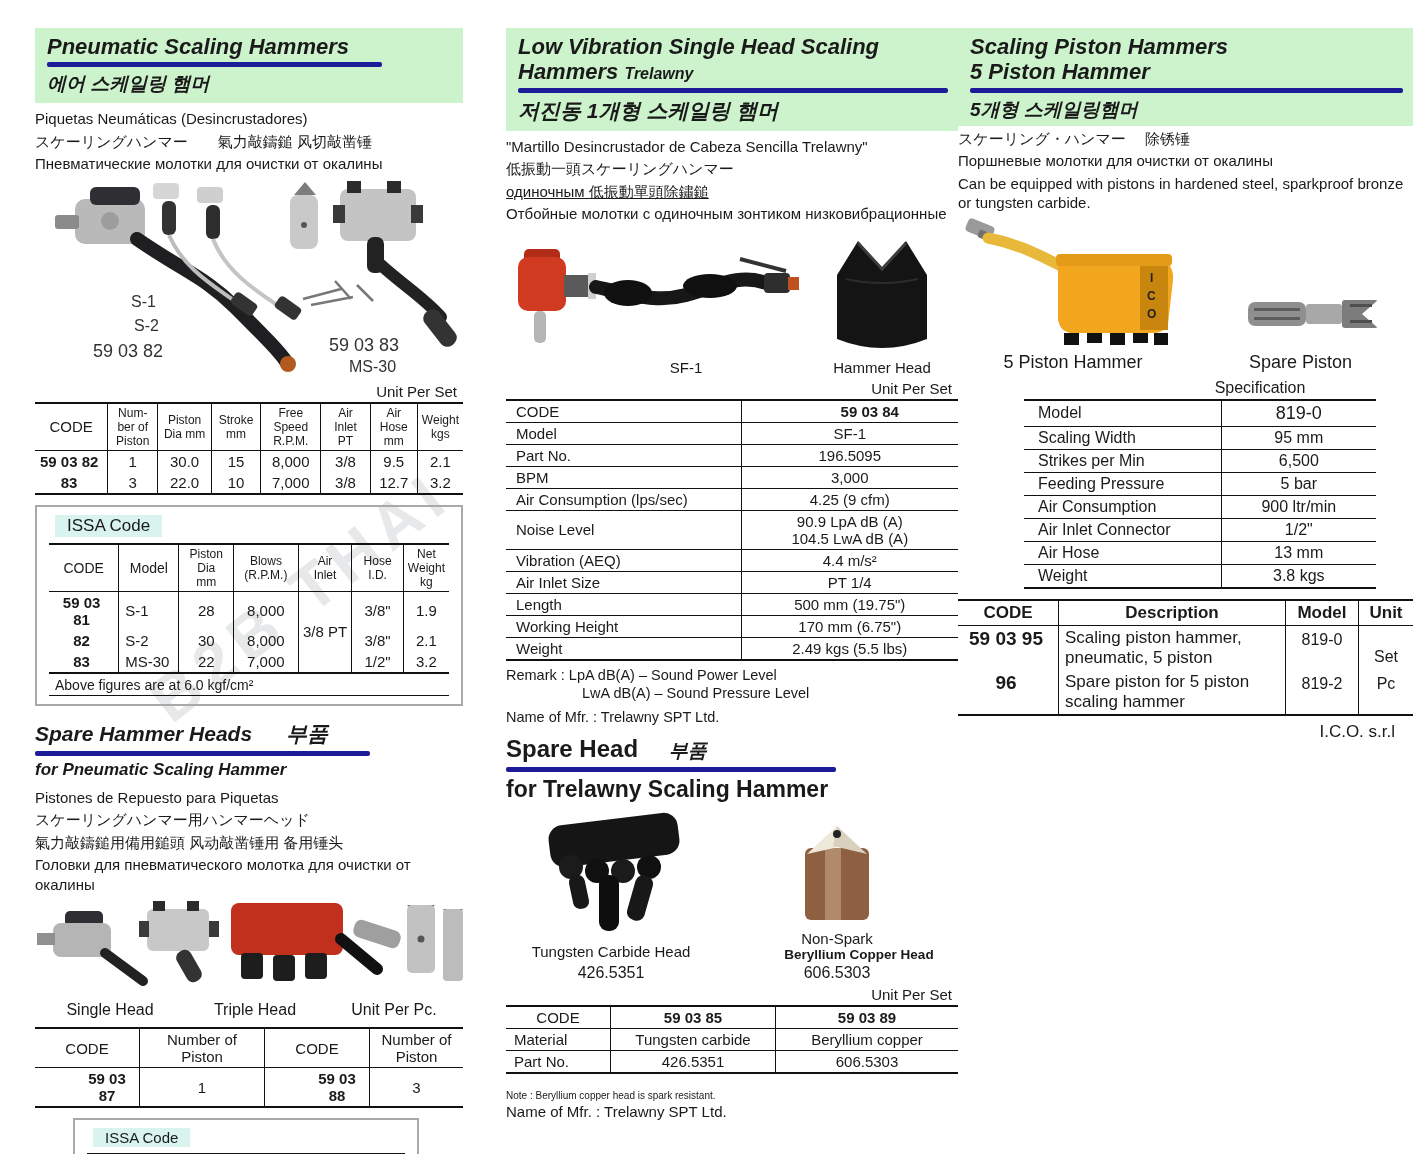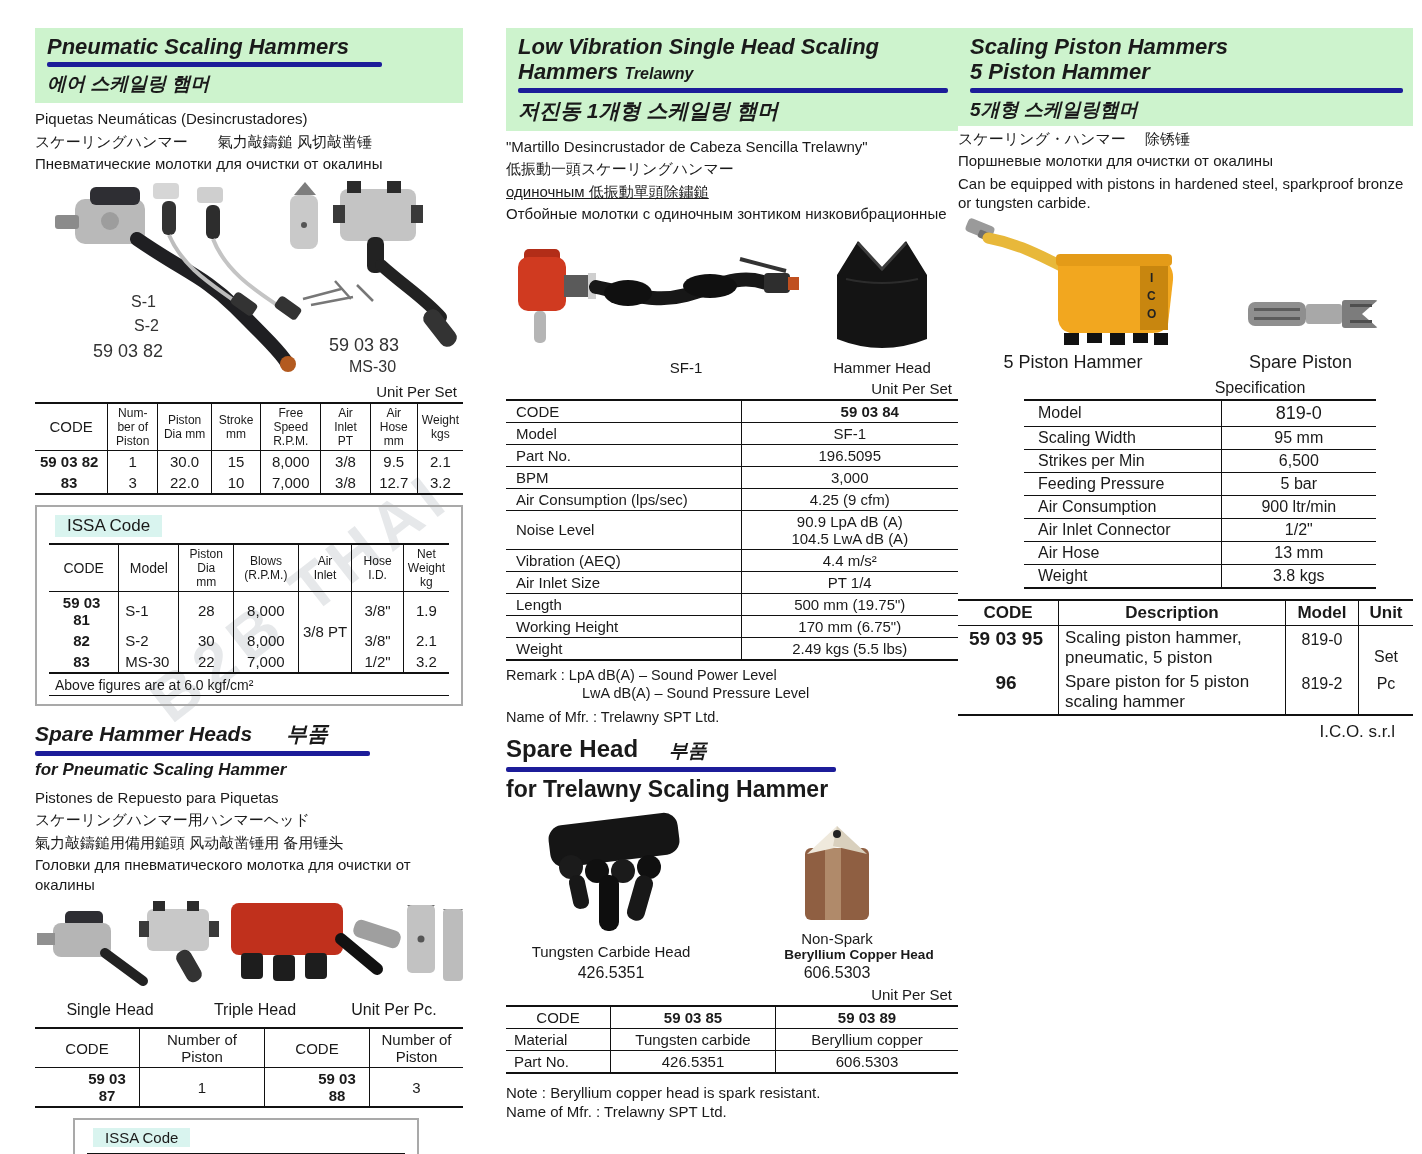--- a/index.html
+++ b/index.html
@@ -455,21 +455,21 @@
         <td style="border-bottom:1px solid #111;">Beryllium copper</td>
       </tr>
       <tr>
         <td style="text-align:left;padding-left:8px;">Part No.</td>
         <td>426.5351</td>
         <td>606.5303</td>
       </tr>
     </tbody>
       </table>
 
-    <p class="small-note" style="margin-top:10px;font-size:15px;">Note : Beryllium copper head is spark resistant.</p>
+    <p class="small-note" style="margin-top:16px;font-size:10px;">Note : Beryllium copper head is spark resistant.</p>
     <p class="small-note" style="font-size:15px;">Name of Mfr. : Trelawny SPT Ltd.</p>
   </section>
 
   <section class="col col-right">
     <header class="hdr" style="padding-bottom:3px;">
       <div class="hdr-title">
         <span>Scaling Piston Hammers</span><br>
         <span>5 Piston Hammer</span>
       </div>
       <div class="blue-bar"></div>

